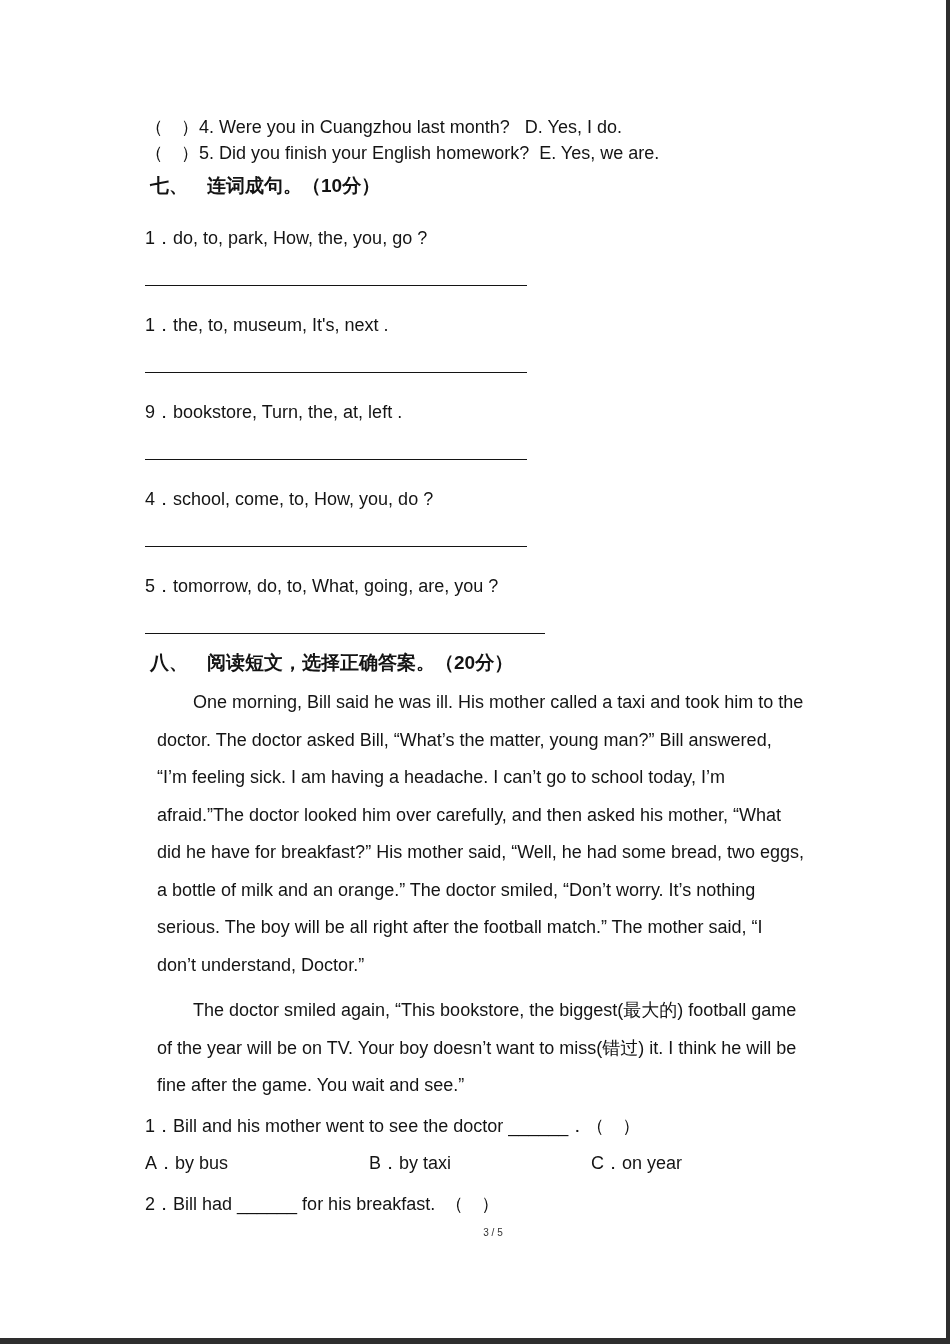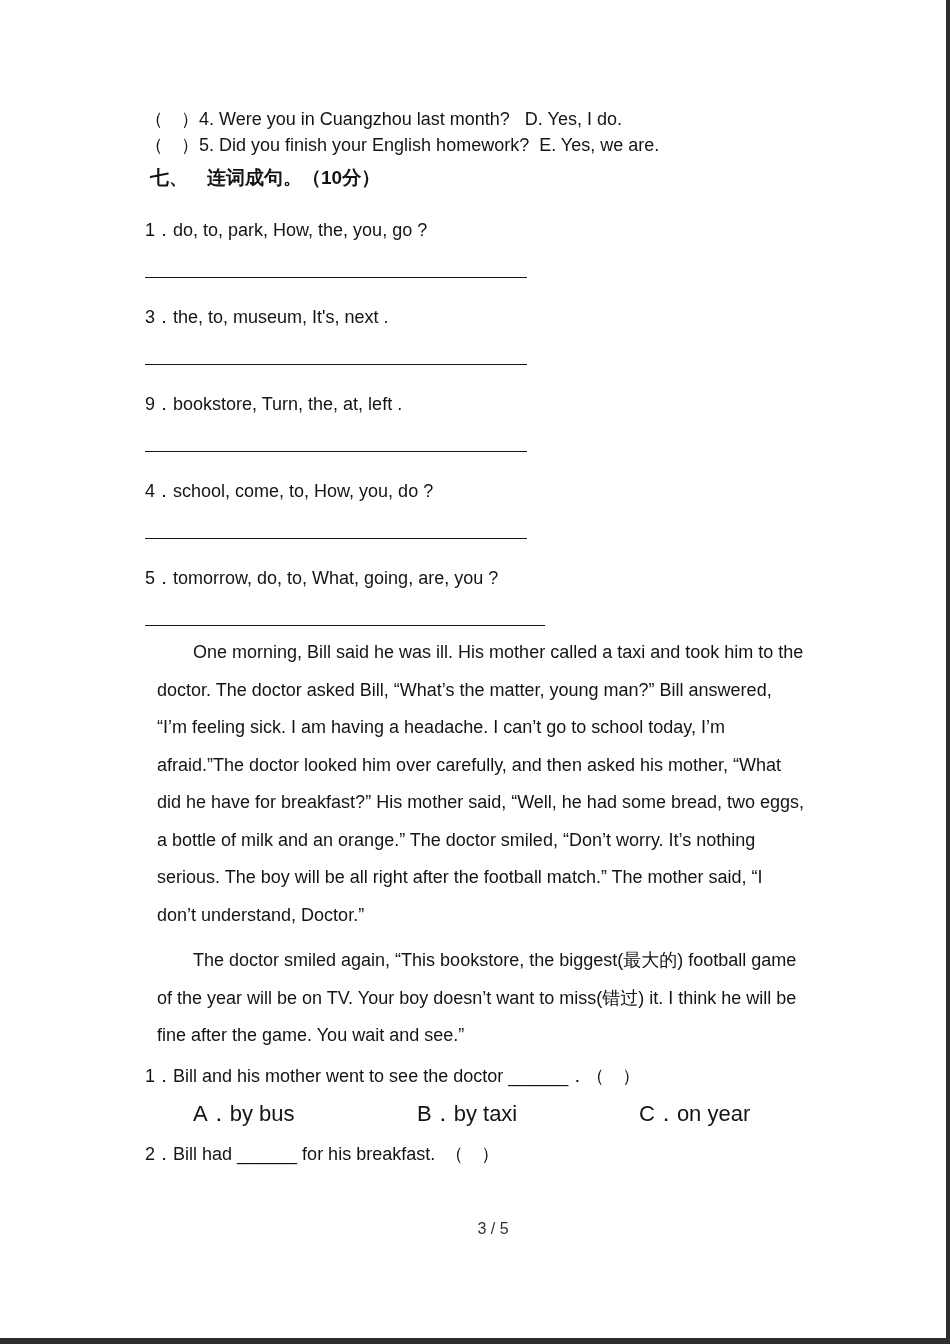--- a/index.html
+++ b/index.html
@@ -15,21 +15,21 @@
     height: 1344px;
     background: #ffffff;
     box-sizing: border-box;
     border-right: 4px solid #2e2e2e;
     border-bottom: 6px solid #2e2e2e;
     overflow: hidden;
   }
   .content {
     position: absolute;
     left: 145px;
-    top: 106px;
+    top: 114px;
     width: 660px;
     font-size: 18px;
     line-height: 26px;
   }
   .match-line {
     white-space: pre-wrap;
     line-height: 26px;
   }
   .section-heading {
     font-size: 19px;
@@ -56,64 +56,64 @@
     line-height: 37.5px;
     text-indent: 2em;
   }
   .question {
     margin-top: 3px;
     font-size: 18px;
     line-height: 37.5px;
     white-space: pre-wrap;
   }
   .options-row {
-    font-size: 22px;
+    font-size: 18px;
     line-height: 37.5px;
     display: flex;
-    margin-left: 48px;
   }
   .options-row .opt-a { width: 224px; }
   .options-row .opt-b { width: 222px; }
   .footer {
     position: absolute;
     left: 0;
     right: 0;
     bottom: 100px;
     text-align: center;
-    font-size: 16px;
+    font-size: 10px;
     color: #333333;
     padding-left: 40px;
   }
 </style>
 </head>
 <body>
 
 <div class="page">
   <div class="content">
 
     <div class="match-line">（　）4. Were you in Cuangzhou last month?   D. Yes, I do.</div>
     <div class="match-line">（　）5. Did you finish your English homework?  E. Yes, we are.</div>
 
     <h2 class="section-heading">七、　连词成句。（10分）</h2>
 
     <div class="sentence">1．do, to, park, How, the, you, go ?</div>
     <div class="blank-line"></div>
 
-    <div class="sentence">3．the, to, museum, It's, next .</div>
+    <div class="sentence">1．the, to, museum, It's, next .</div>
     <div class="blank-line"></div>
 
     <div class="sentence">9．bookstore, Turn, the, at, left .</div>
     <div class="blank-line"></div>
 
     <div class="sentence">4．school, come, to, How, you, do ?</div>
     <div class="blank-line"></div>
 
     <div class="sentence">5．tomorrow, do, to, What, going, are, you ?</div>
     <div class="blank-line wide"></div>
 
+    <h2 class="section-heading" style="margin-top:14px;">八、　阅读短文，选择正确答案。（20分）</h2>
 
     <p class="passage">One morning, Bill said he was ill. His mother called a taxi and took him to the doctor. The doctor asked Bill, “What’s the matter, young man?” Bill answered, “I’m feeling sick. I am having a headache. I can’t go to school today, I’m afraid.”The doctor looked him over carefully, and then asked his mother, “What did he have for breakfast?” His mother said, “Well, he had some bread, two eggs, a bottle of milk and an orange.” The doctor smiled, “Don’t worry. It’s nothing serious. The boy will be all right after the football match.” The mother said, “I don’t understand, Doctor.”</p>
     <p class="passage">The doctor smiled again, “This bookstore, the biggest(最大的) football game of the year will be on TV. Your boy doesn’t want to miss(错过) it. I think he will be fine after the game. You wait and see.”</p>
 
     <div class="question">1．Bill and his mother went to see the doctor ______．（　）</div>
     <div class="options-row">
       <span class="opt-a">A．by bus</span>
       <span class="opt-b">B．by taxi</span>
       <span class="opt-c">C．on year</span>
     </div>

